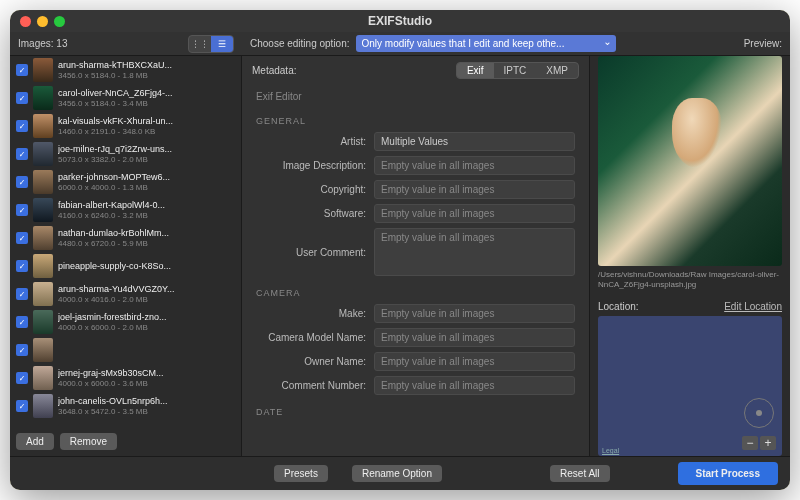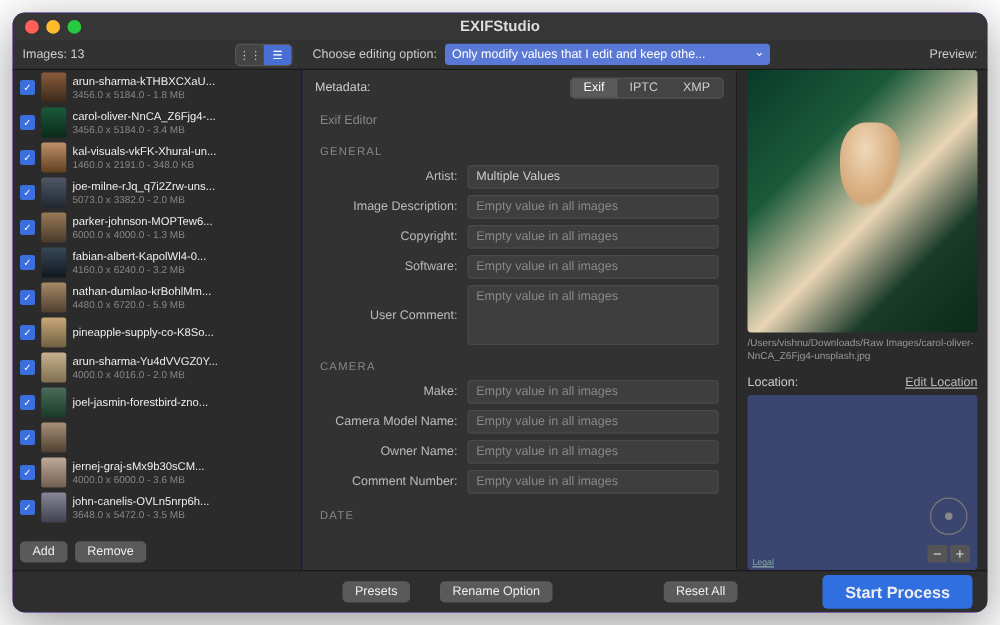--- a/index.html
+++ b/index.html
@@ -1,17 +1,17 @@
 <!DOCTYPE html>
 <html><head>
 <meta charset="utf-8">
 <style>
 * { box-sizing: border-box; margin: 0; padding: 0; font-family: -apple-system, "Helvetica Neue", Arial, sans-serif; }
 body { background: #fff; padding: 10px; }
-.win { width: 780px; height: 480px; margin: 0 auto; background: #6d28d9; border-radius: 10px; overflow: hidden; display: flex; flex-direction: column; box-shadow: 0 10px 40px rgba(0,0,0,0.4); color: #ccc; font-size: 10px; }
+.win { width: 780px; height: 480px; margin: 0 auto; background: #fef9c3; border-radius: 10px; overflow: hidden; display: flex; flex-direction: column; box-shadow: 0 10px 40px rgba(0,0,0,0.4); color: #ccc; font-size: 10px; }
 .titlebar { height: 22px; background: #363636; display: flex; align-items: center; padding: 0 10px; position: relative; }
 .traffic { display: flex; gap: 6px; }
 .dot { width: 11px; height: 11px; border-radius: 50%; }
 .dot.r { background: #ff5f56; } .dot.y { background: #ffbd2e; } .dot.g { background: #27c93f; }
 .title { position: absolute; left: 0; right: 0; text-align: center; font-size: 12px; font-weight: 600; color: #ddd; pointer-events:none;}
 .toolbar { height: 24px; background: #323232; display: flex; align-items: center; border-bottom: 1px solid #1a1a1a; }
 .toolbar .left { width: 232px; display: flex; align-items: center; padding: 0 8px; gap: 10px; }
 .toolbar .left .lbl { color: #ccc; }
 .viewtoggle { margin-left: auto; display: flex; background: #444; border-radius: 4px; overflow: hidden; border:1px solid #555;}
 .vt { width: 22px; height: 16px; display:flex;align-items:center;justify-content:center; font-size:9px; color:#ccc; cursor:pointer;}
@@ -52,21 +52,21 @@
 .lochdr { display:flex; justify-content:space-between; padding:6px 0 4px; font-size:10px;}
 .lochdr a{color:#bbb; text-decoration:underline; cursor:pointer;}
 .map { flex:1; min-height:100px; background:#3a4570; border-radius:3px; position:relative;}
 .map .zoom{position:absolute; right:6px; bottom:6px; display:flex; gap:2px;}
 .map .zoom .zb{width:16px; height:14px; background:#555; color:#ddd; display:flex;align-items:center;justify-content:center; font-size:12px; border-radius:2px; cursor:pointer;}
 .map .compass{position:absolute; right:8px; bottom:28px; width:30px; height:30px; border:1px solid #777; border-radius:50%; display:flex;align-items:center;justify-content:center;}
 .map .compass::after{content:""; width:6px;height:6px;background:#888;border-radius:50%;}
 .map .legal{position:absolute; left:4px; bottom:2px; font-size:7px; color:#8aa; text-decoration:underline;}
 .footer { height:34px; background:#2e2e2e; border-top:1px solid #1a1a1a; display:flex; align-items:center; padding:0 12px; gap:24px;}
 .footer .spacer{flex:1;}
-.btn.primary { background:#2f6fe0; font-size:13px; font-weight:600; padding:6px 18px;}
+.btn.primary { background:#2f6fe0; font-size:10px; font-weight:600; padding:6px 18px;}
 
 
 .t0{background:linear-gradient(#8a5a3a,#3a2a1a);} .t1{background:linear-gradient(#1a5a3a,#0a2a1a);}
 .t2{background:linear-gradient(#c09068,#604020);} .t3{background:linear-gradient(#505868,#202830);}
 .t4{background:linear-gradient(#9a7a5a,#4a3a2a);} .t5{background:linear-gradient(#384858,#101820);}
 .t6{background:linear-gradient(#a88868,#504030);} .t7{background:linear-gradient(#c8a878,#706040);}
 .t8{background:linear-gradient(#c8b090,#807050);} .t9{background:linear-gradient(#4a6a5a,#1a3a2a);}
 .t10{background:linear-gradient(#a89078,#504030);} .t11{background:linear-gradient(#c0a898,#706050);}
 .t12{background:linear-gradient(#888898,#404050);}
 </style>
@@ -174,20 +174,21 @@
             <div class="meta">
               <div class="fname">arun-sharma-Yu4dVVGZ0Y...</div>
               <div class="finfo">4000.0 x 4016.0 - 2.0 MB</div>
             </div>
           </div>
           <div class="item">
             <div class="chk">✓</div>
             <div class="thumb t9"></div>
             <div class="meta">
               <div class="fname">joel-jasmin-forestbird-zno...</div>
+              <div class="finfo">4000.0 x 6000.0 - 2.0 MB</div>
             </div>
           </div>
           <div class="item">
             <div class="chk">✓</div>
             <div class="thumb t10"></div>
           </div>
           <div class="item">
             <div class="chk">✓</div>
             <div class="thumb t11"></div>
             <div class="meta">

